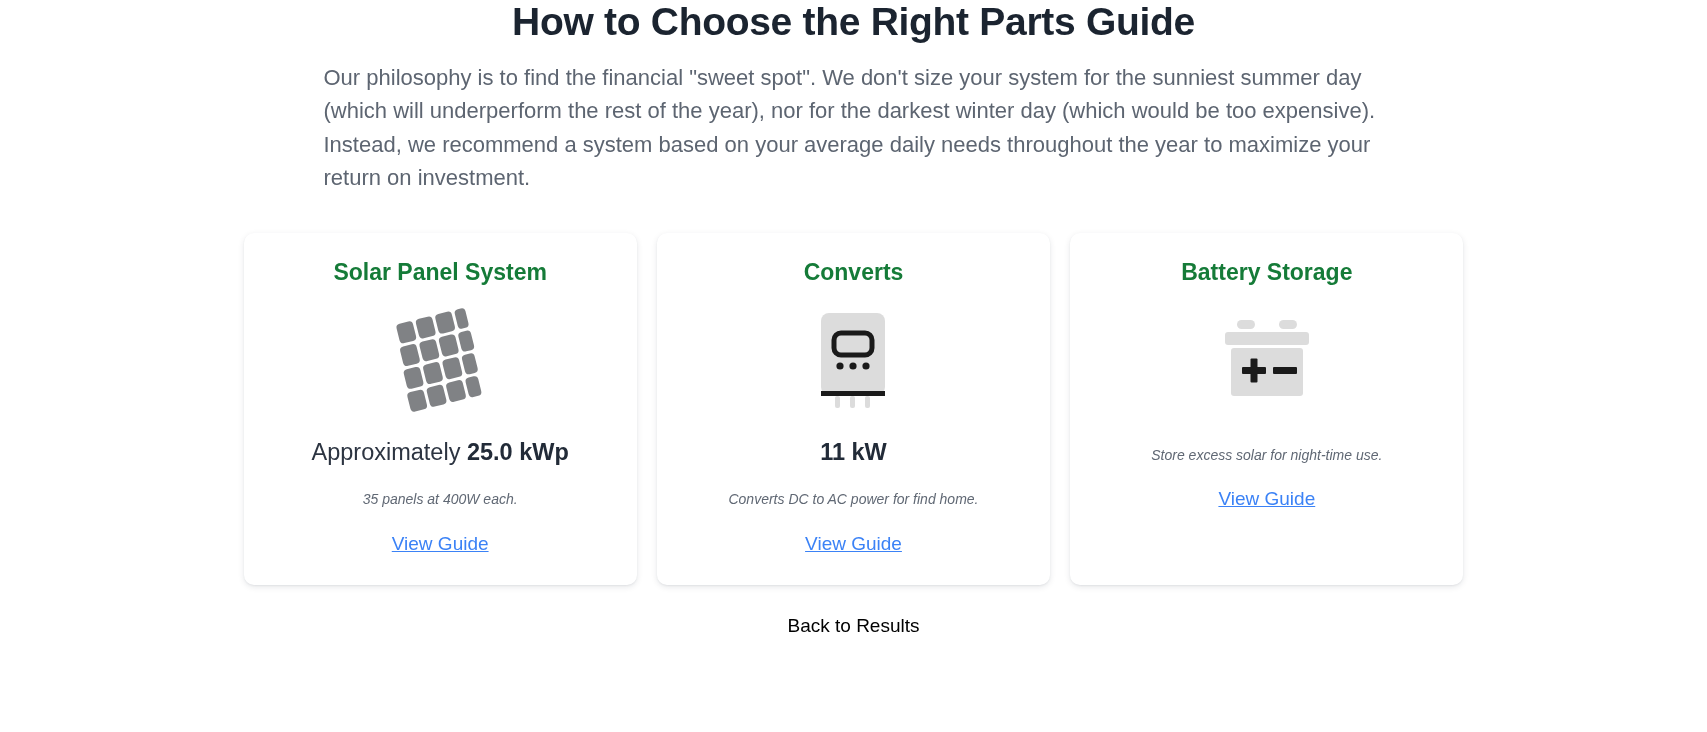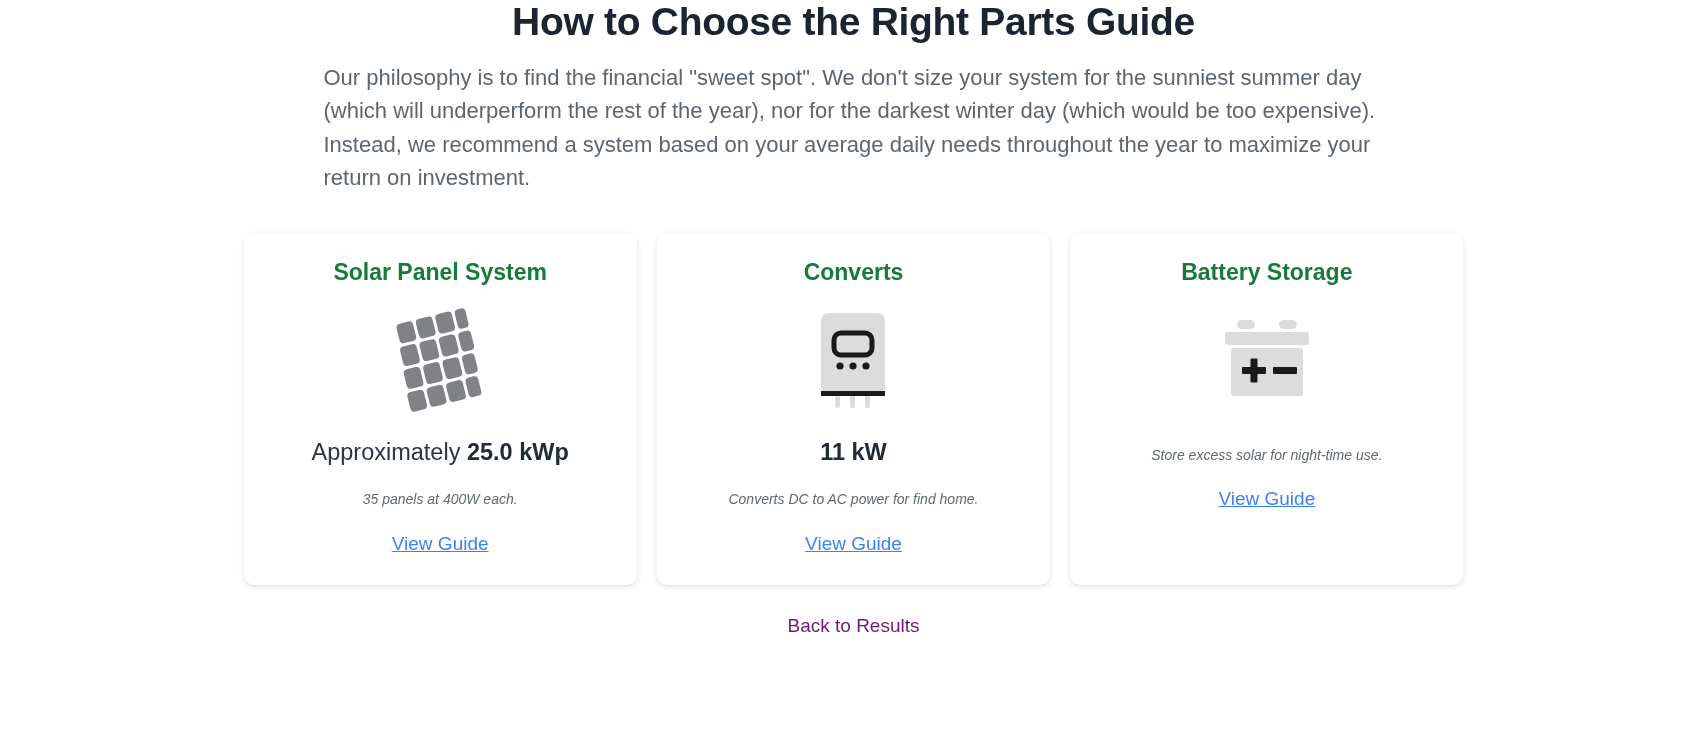--- a/index.html
+++ b/index.html
@@ -84,21 +84,21 @@
   .card-link {
     margin-top: 24px;
     font-size: 19px;
     color: #3b82f6;
     text-decoration: underline;
     cursor: pointer;
   }
   .footer {
     margin-top: 30px;
     font-size: 19px;
-    color: #701a75;
+    color: #000000;
     cursor: pointer;
   }
   svg { display: block; }
 </style>
 </head>
 <body>
 
 <div class="page">
 
   <h1 class="title">How to Choose the Right Parts Guide</h1>

